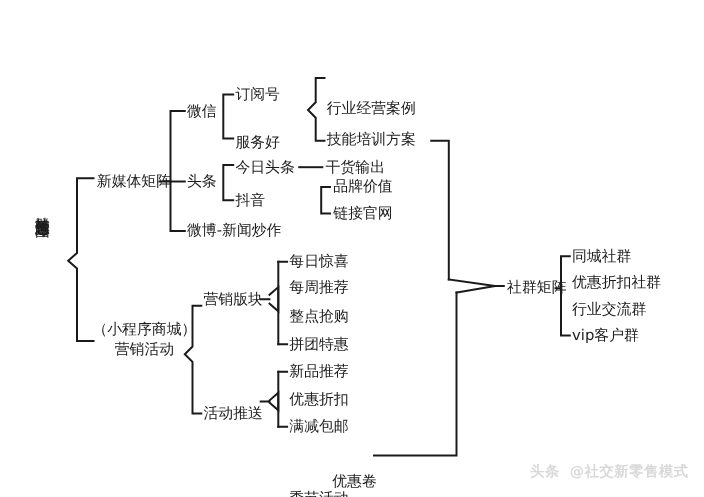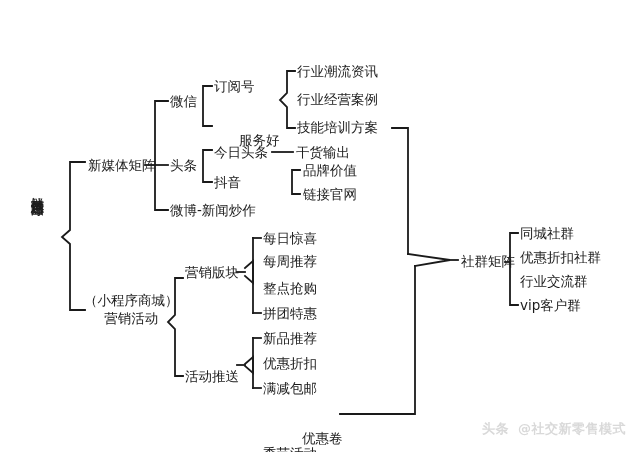--- a/index.html
+++ b/index.html
@@ -118,23 +118,22 @@
     <div>营销活动</div>
   </div>
 
   <div class="lbl ctr" style="left:461px; top:261px;">社群矩阵</div>
 
   <div class="lbl ctr" style="left:170px; top:101px;">微信</div>
   <div class="lbl ctr" style="left:170px; top:165px;">头条</div>
   <div class="lbl ctr" style="left:170px; top:210px;">微博-新闻炒作</div>
 
   <div class="lbl ctr" style="left:214px; top:86px;">订阅号</div>
-  <div class="lbl ctr" style="left:214px; top:140px;margin-left:25px;">服务好</div>
+  <div class="lbl ctr" style="left:214px; top:130px;">服务好</div>
 
-  <div class="lbl ctr" style="left:297px; top:71px;">行业潮流资讯</div>
   <div class="lbl ctr" style="left:297px; top:99px;">行业经营案例</div>
   <div class="lbl ctr" style="left:297px; top:127px;">技能培训方案</div>
 
   <div class="lbl ctr" style="left:214px; top:152px;">今日头条</div>
   <div class="lbl ctr" style="left:214px; top:182px;text-align:right;">抖音</div>
 
   <div class="lbl ctr" style="left:296px; top:152px;">干货输出</div>
   <div class="lbl ctr" style="left:303px; top:170px;">品牌价值</div>
   <div class="lbl ctr" style="left:303px; top:194px;">链接官网</div>
 

